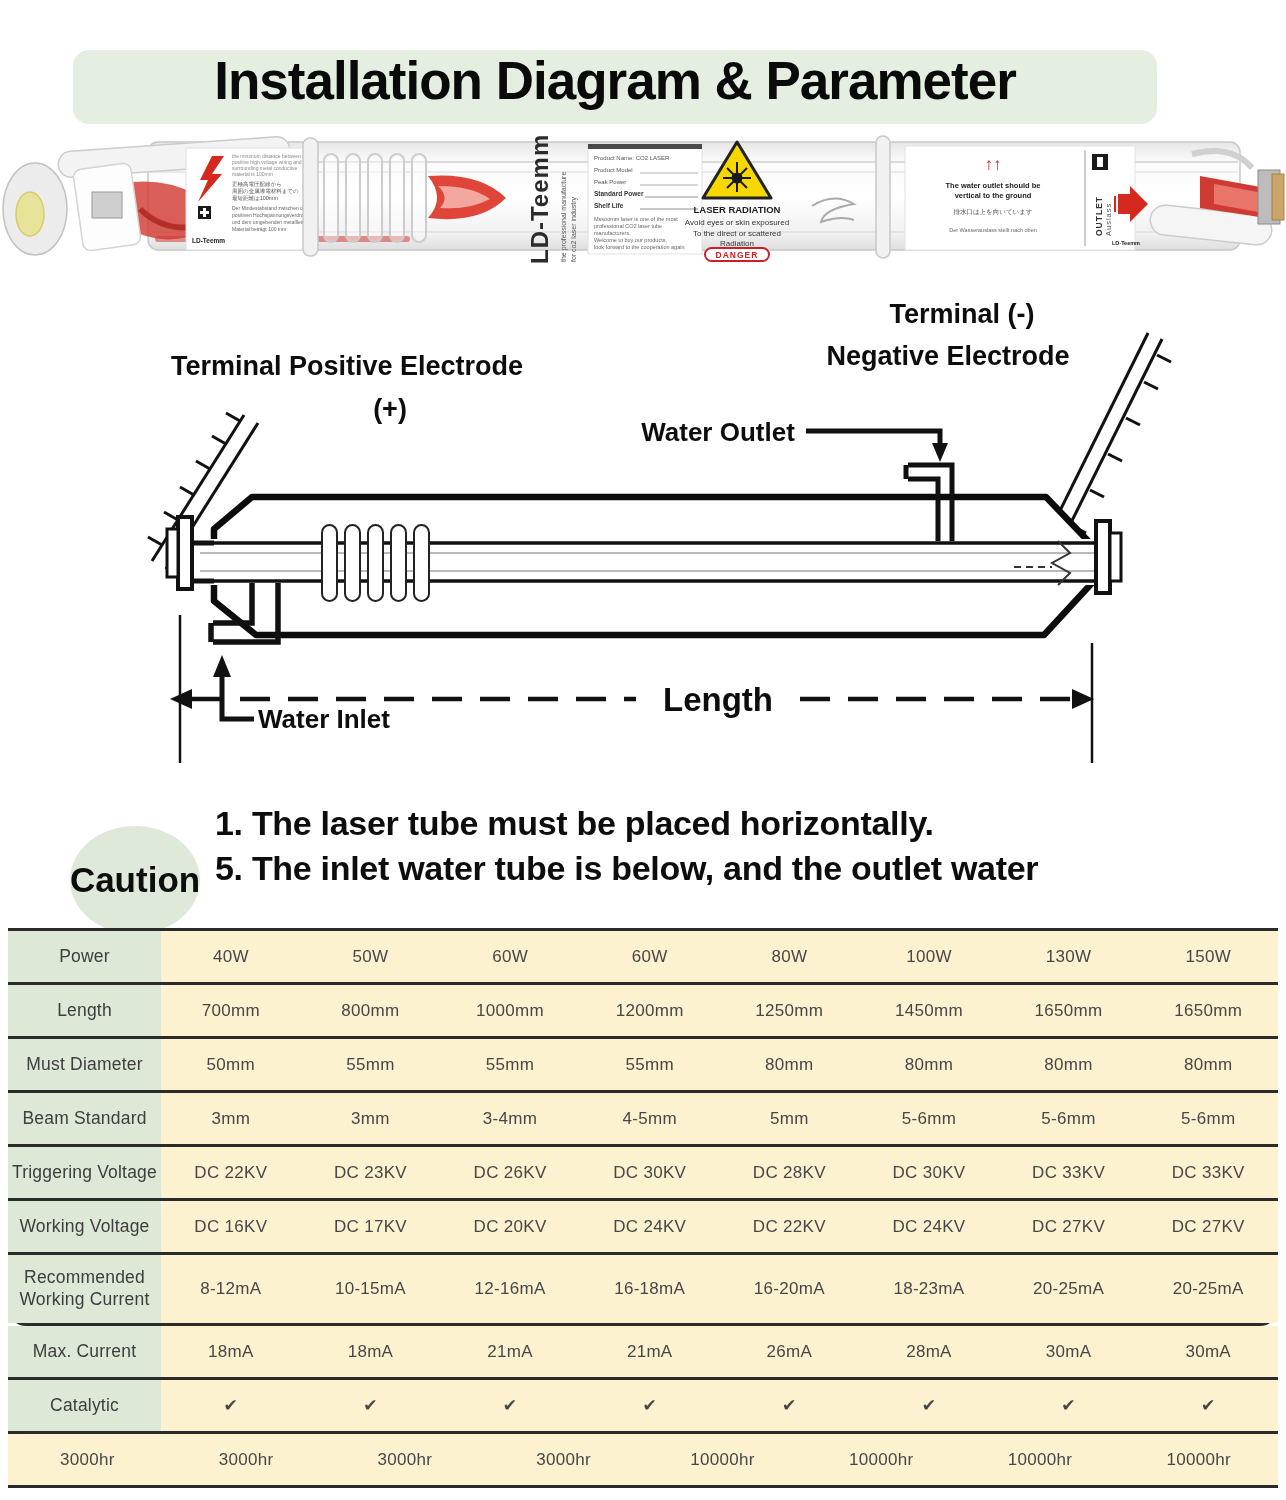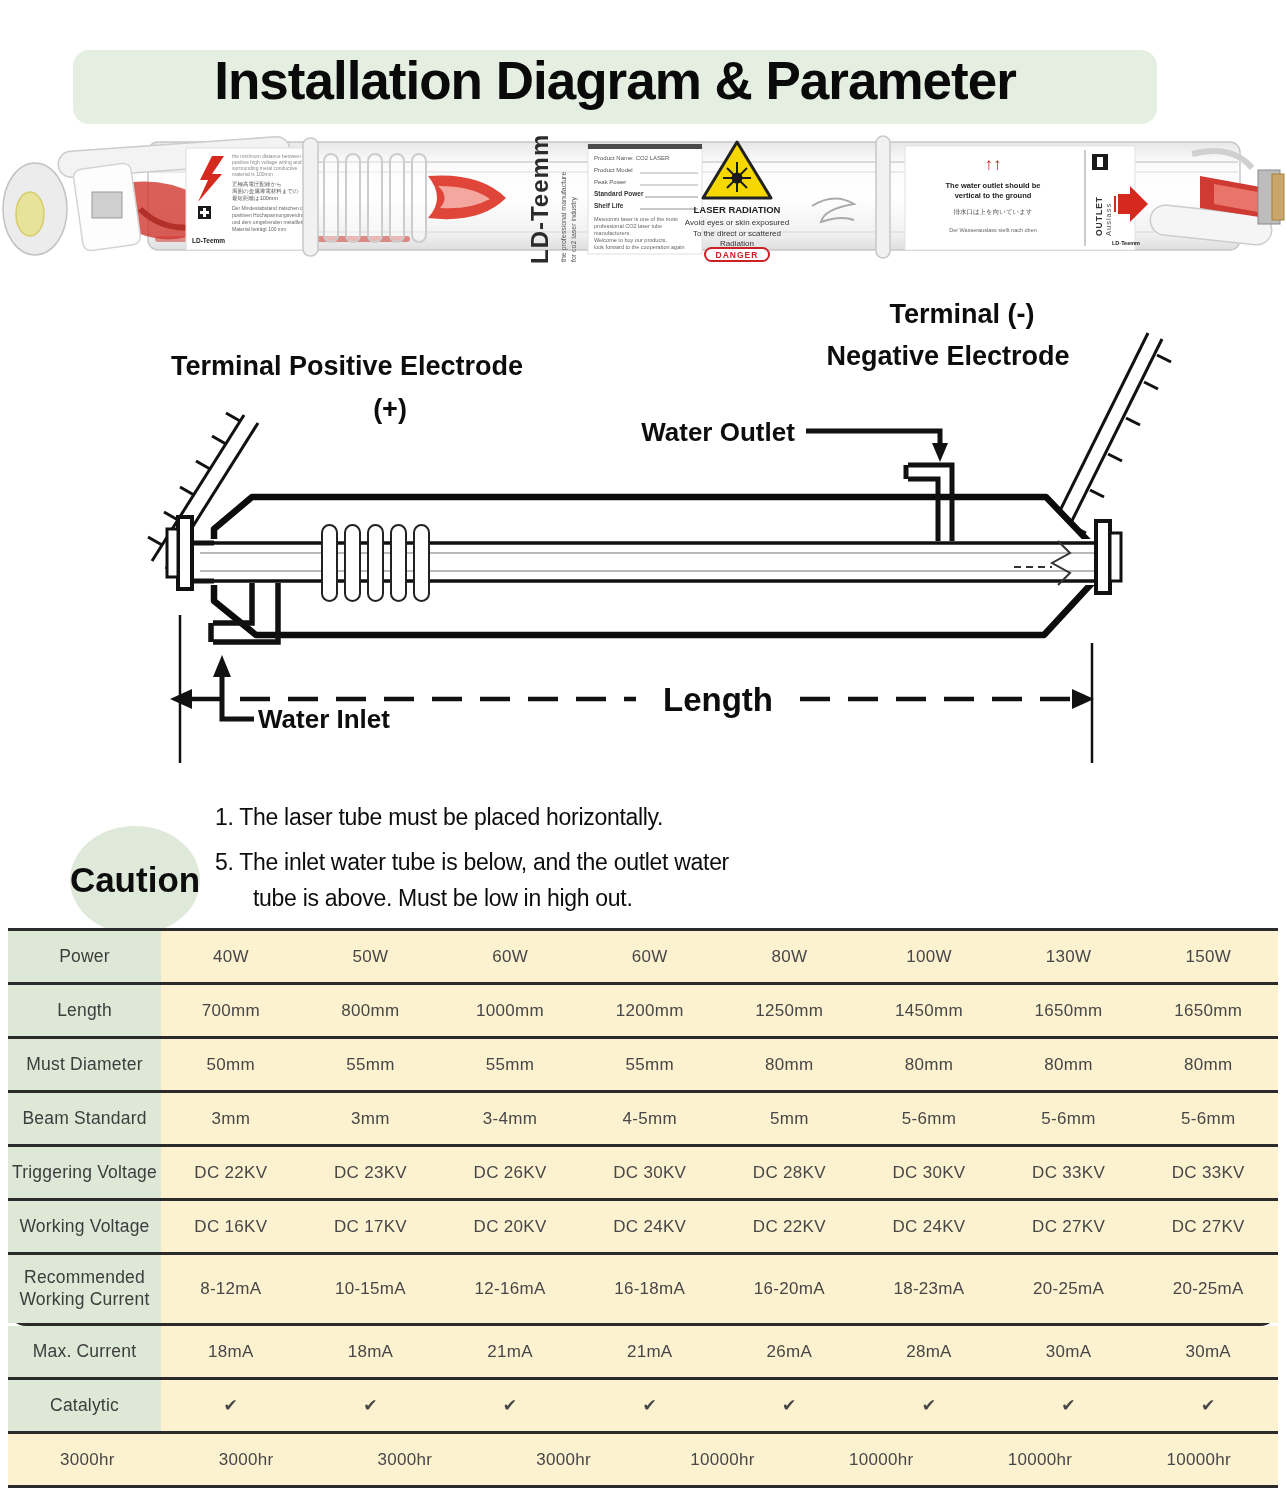--- a/index.html
+++ b/index.html
@@ -9,21 +9,21 @@
   .title-banner{position:absolute;left:73px;top:6px;width:1084px;height:74px;
     background:var(--title_bg,#e4efe2);border-radius:16px;display:flex;justify-content:center;margin-top:44px;}
   .title-banner span{font-size:53px;font-weight:bold;letter-spacing:-1px;color:#0a0a0a;white-space:nowrap;}
   
   .photo{position:absolute;left:0;top:114px;width:1286px;height:160px;}
   .diagram{position:absolute;left:0;top:285px;width:1286px;height:500px;}
   
   .caution-ellipse{position:absolute;left:70px;top:826px;width:130px;height:108px;border-radius:50%;
     background:var(--caution_bg,#dfe9d9);display:flex;align-items:center;justify-content:center;}
   .caution-ellipse span{font-size:35px;font-weight:bold;color:#0d0d0d;}
-  .caution-line{position:absolute;font-size:23px;font-weight:normal;color:#0d0d0d;white-space:nowrap;letter-spacing:-0.3px;}
+  .caution-line{position:absolute;font-size:34px;font-weight:bold;color:#0d0d0d;white-space:nowrap;letter-spacing:-0.3px;}
   .cl1{left:215px;top:804px;}
   .cl2{left:215px;top:849px;}
   .cl3{left:253px;top:885px;}
   
   .ptable{position:absolute;left:8px;top:928px;width:1270px;border-top:3px solid var(--separator,#2b2b2b);}
   .trow{display:flex;height:51px;border-bottom:3px solid var(--separator,#2b2b2b);}
   .trow.tall{height:68px;border-radius:18px;}
   .tlabel{width:153px;background:var(--label_cell_bg,#dde9d6);display:flex;align-items:center;justify-content:center;
     text-align:center;font-size:17.5px;color:#3d3d3d;line-height:1.25;letter-spacing:0.2px;}
   .tcell{flex:1;background:var(--data_cell_bg,#fdf2d0);display:flex;align-items:center;justify-content:center;
@@ -259,21 +259,20 @@
     <polygon points="222,370 213,392 231,392" fill="#111111"></polygon>
     <path d="M222,388 V434 H254" stroke="#111111" stroke-width="5" fill="none"></path>
     <text class="dlabel" x="258" y="443" font-size="26">Water Inlet</text>
   </svg>
 
   <div class="caution-ellipse">
     <span>Caution</span>
   </div>
   <div class="caution-line cl1">1. The laser tube must be placed horizontally.</div>
   <div class="caution-line cl2">5. The inlet water tube is below, and the outlet water</div>
-  <div class="caution-line cl3">tube is above. Must be low in high out.</div>
 
   <div class="ptable">
       <div class="trow">
         <div class="tlabel">Power</div>
         <div class="tcell">40W</div>
         <div class="tcell">50W</div>
         <div class="tcell">60W</div>
         <div class="tcell">60W</div>
         <div class="tcell">80W</div>
         <div class="tcell">100W</div>

